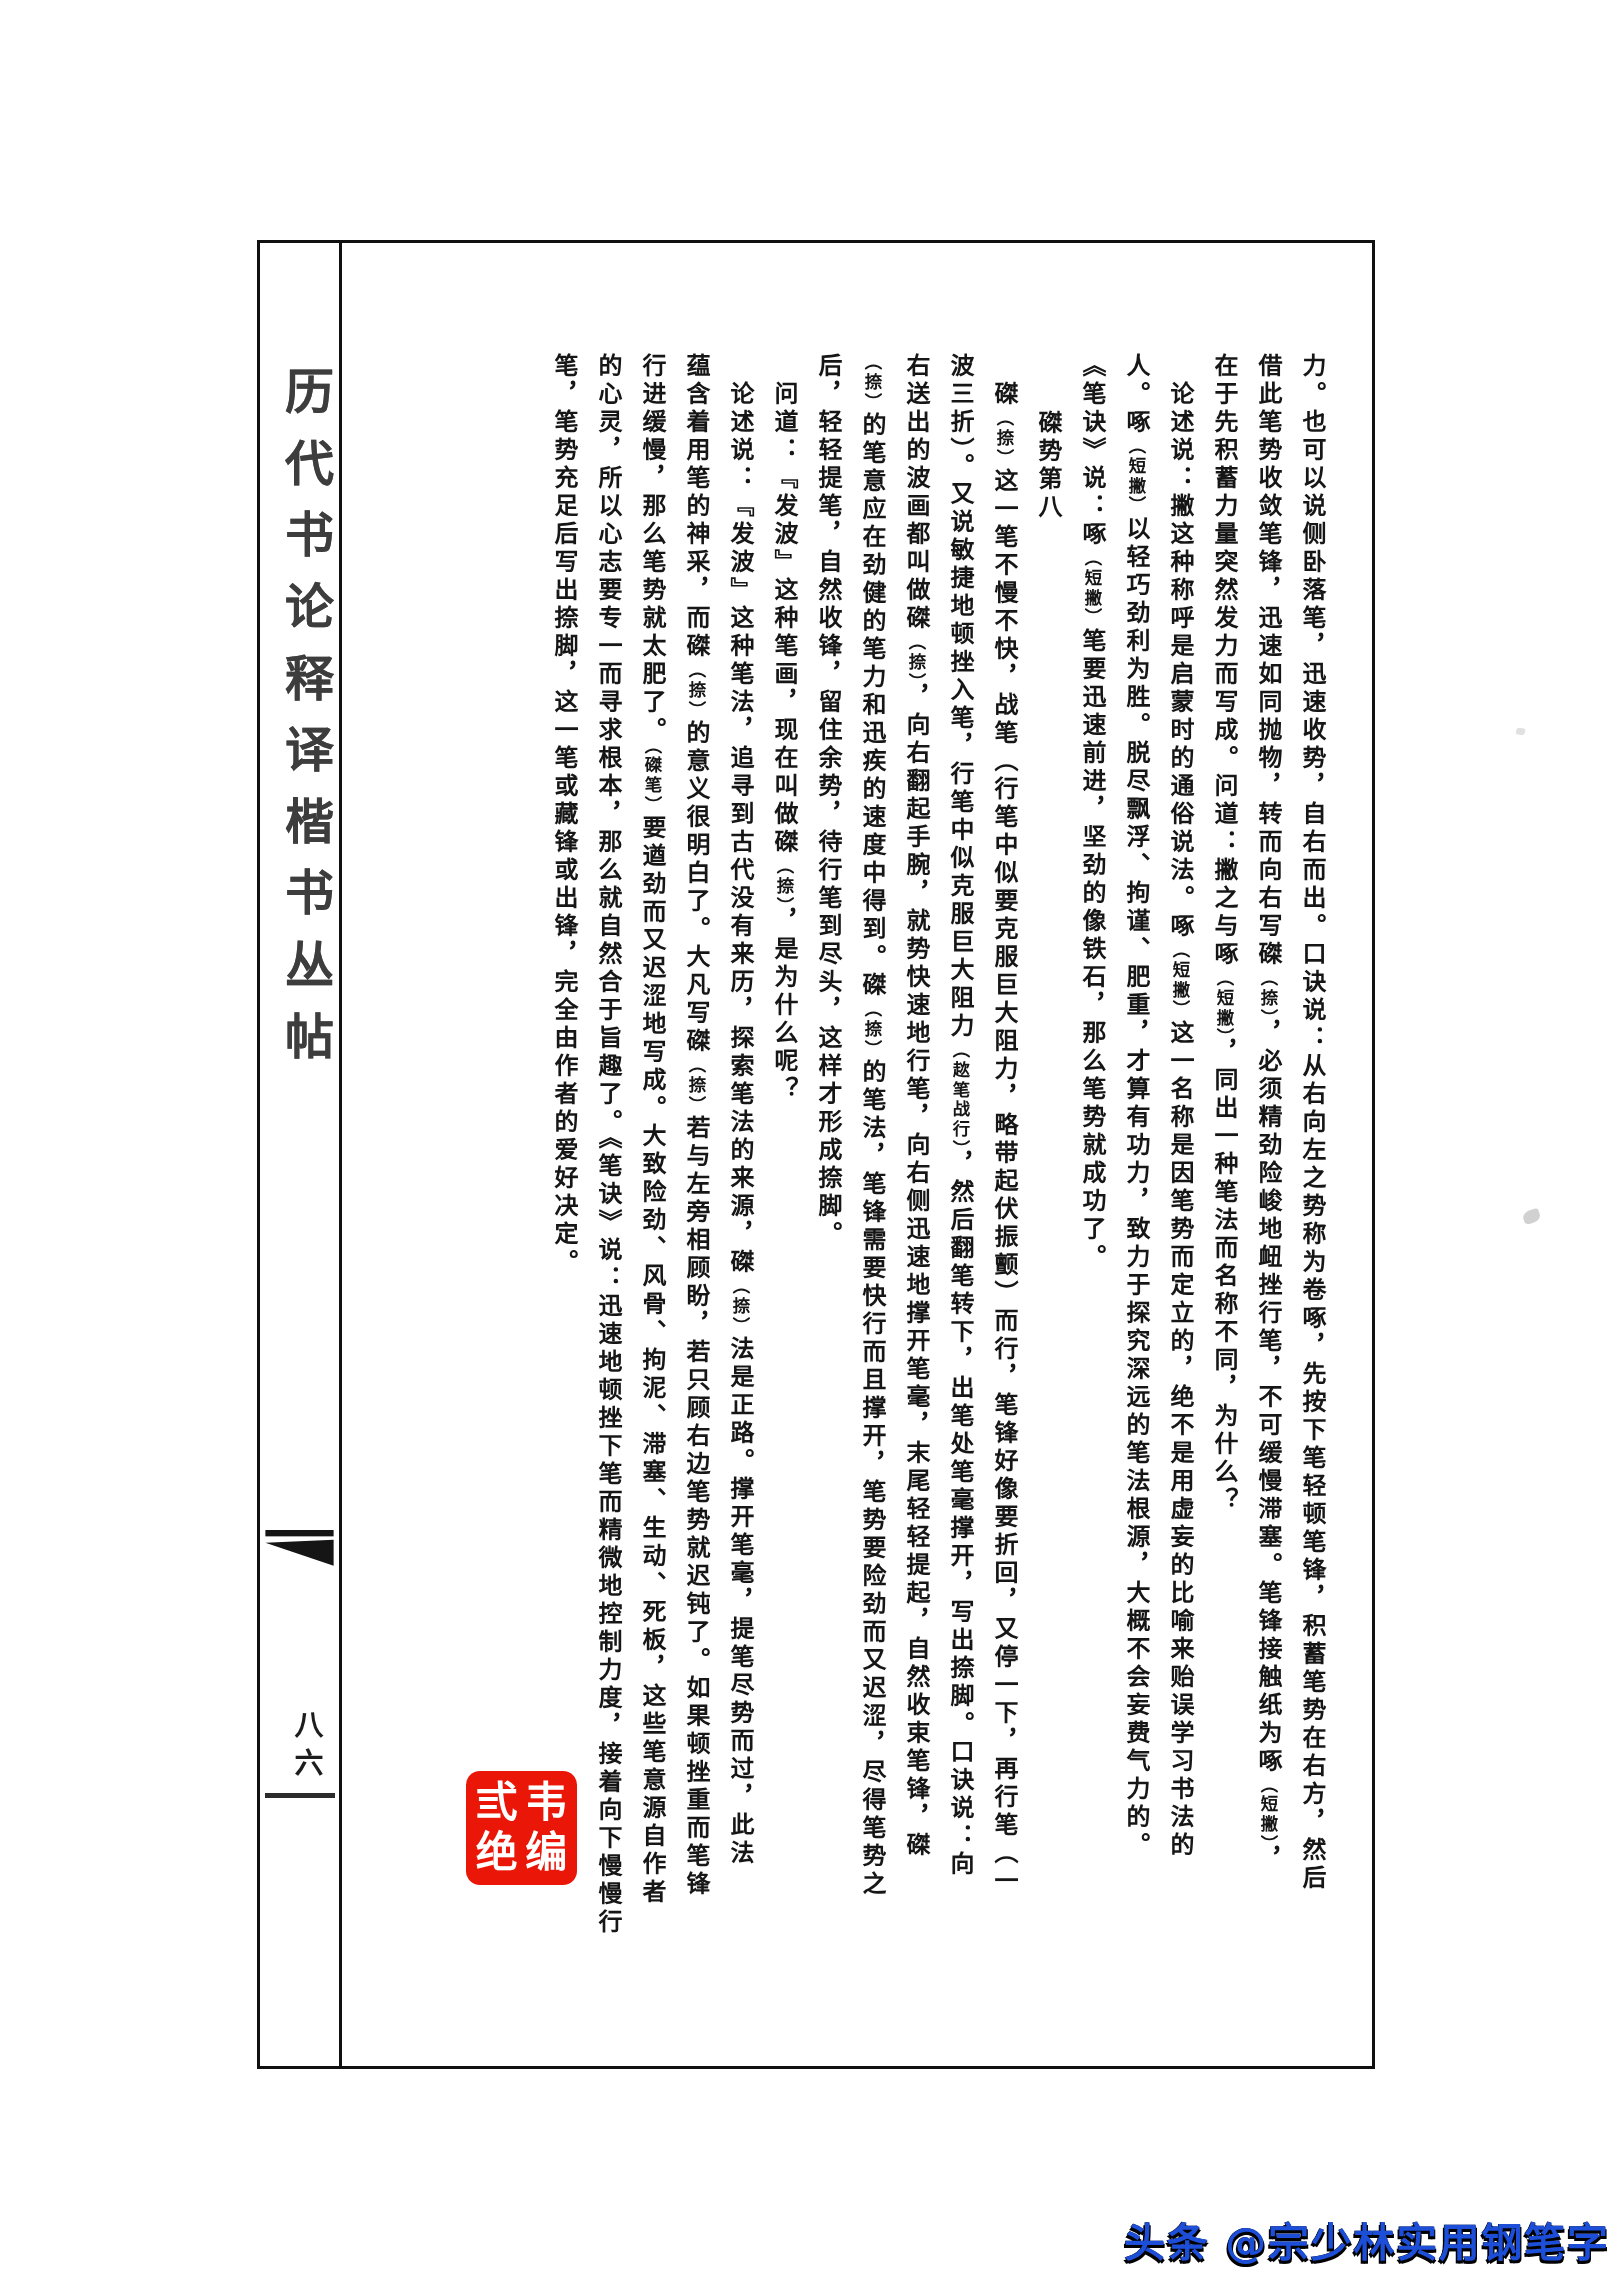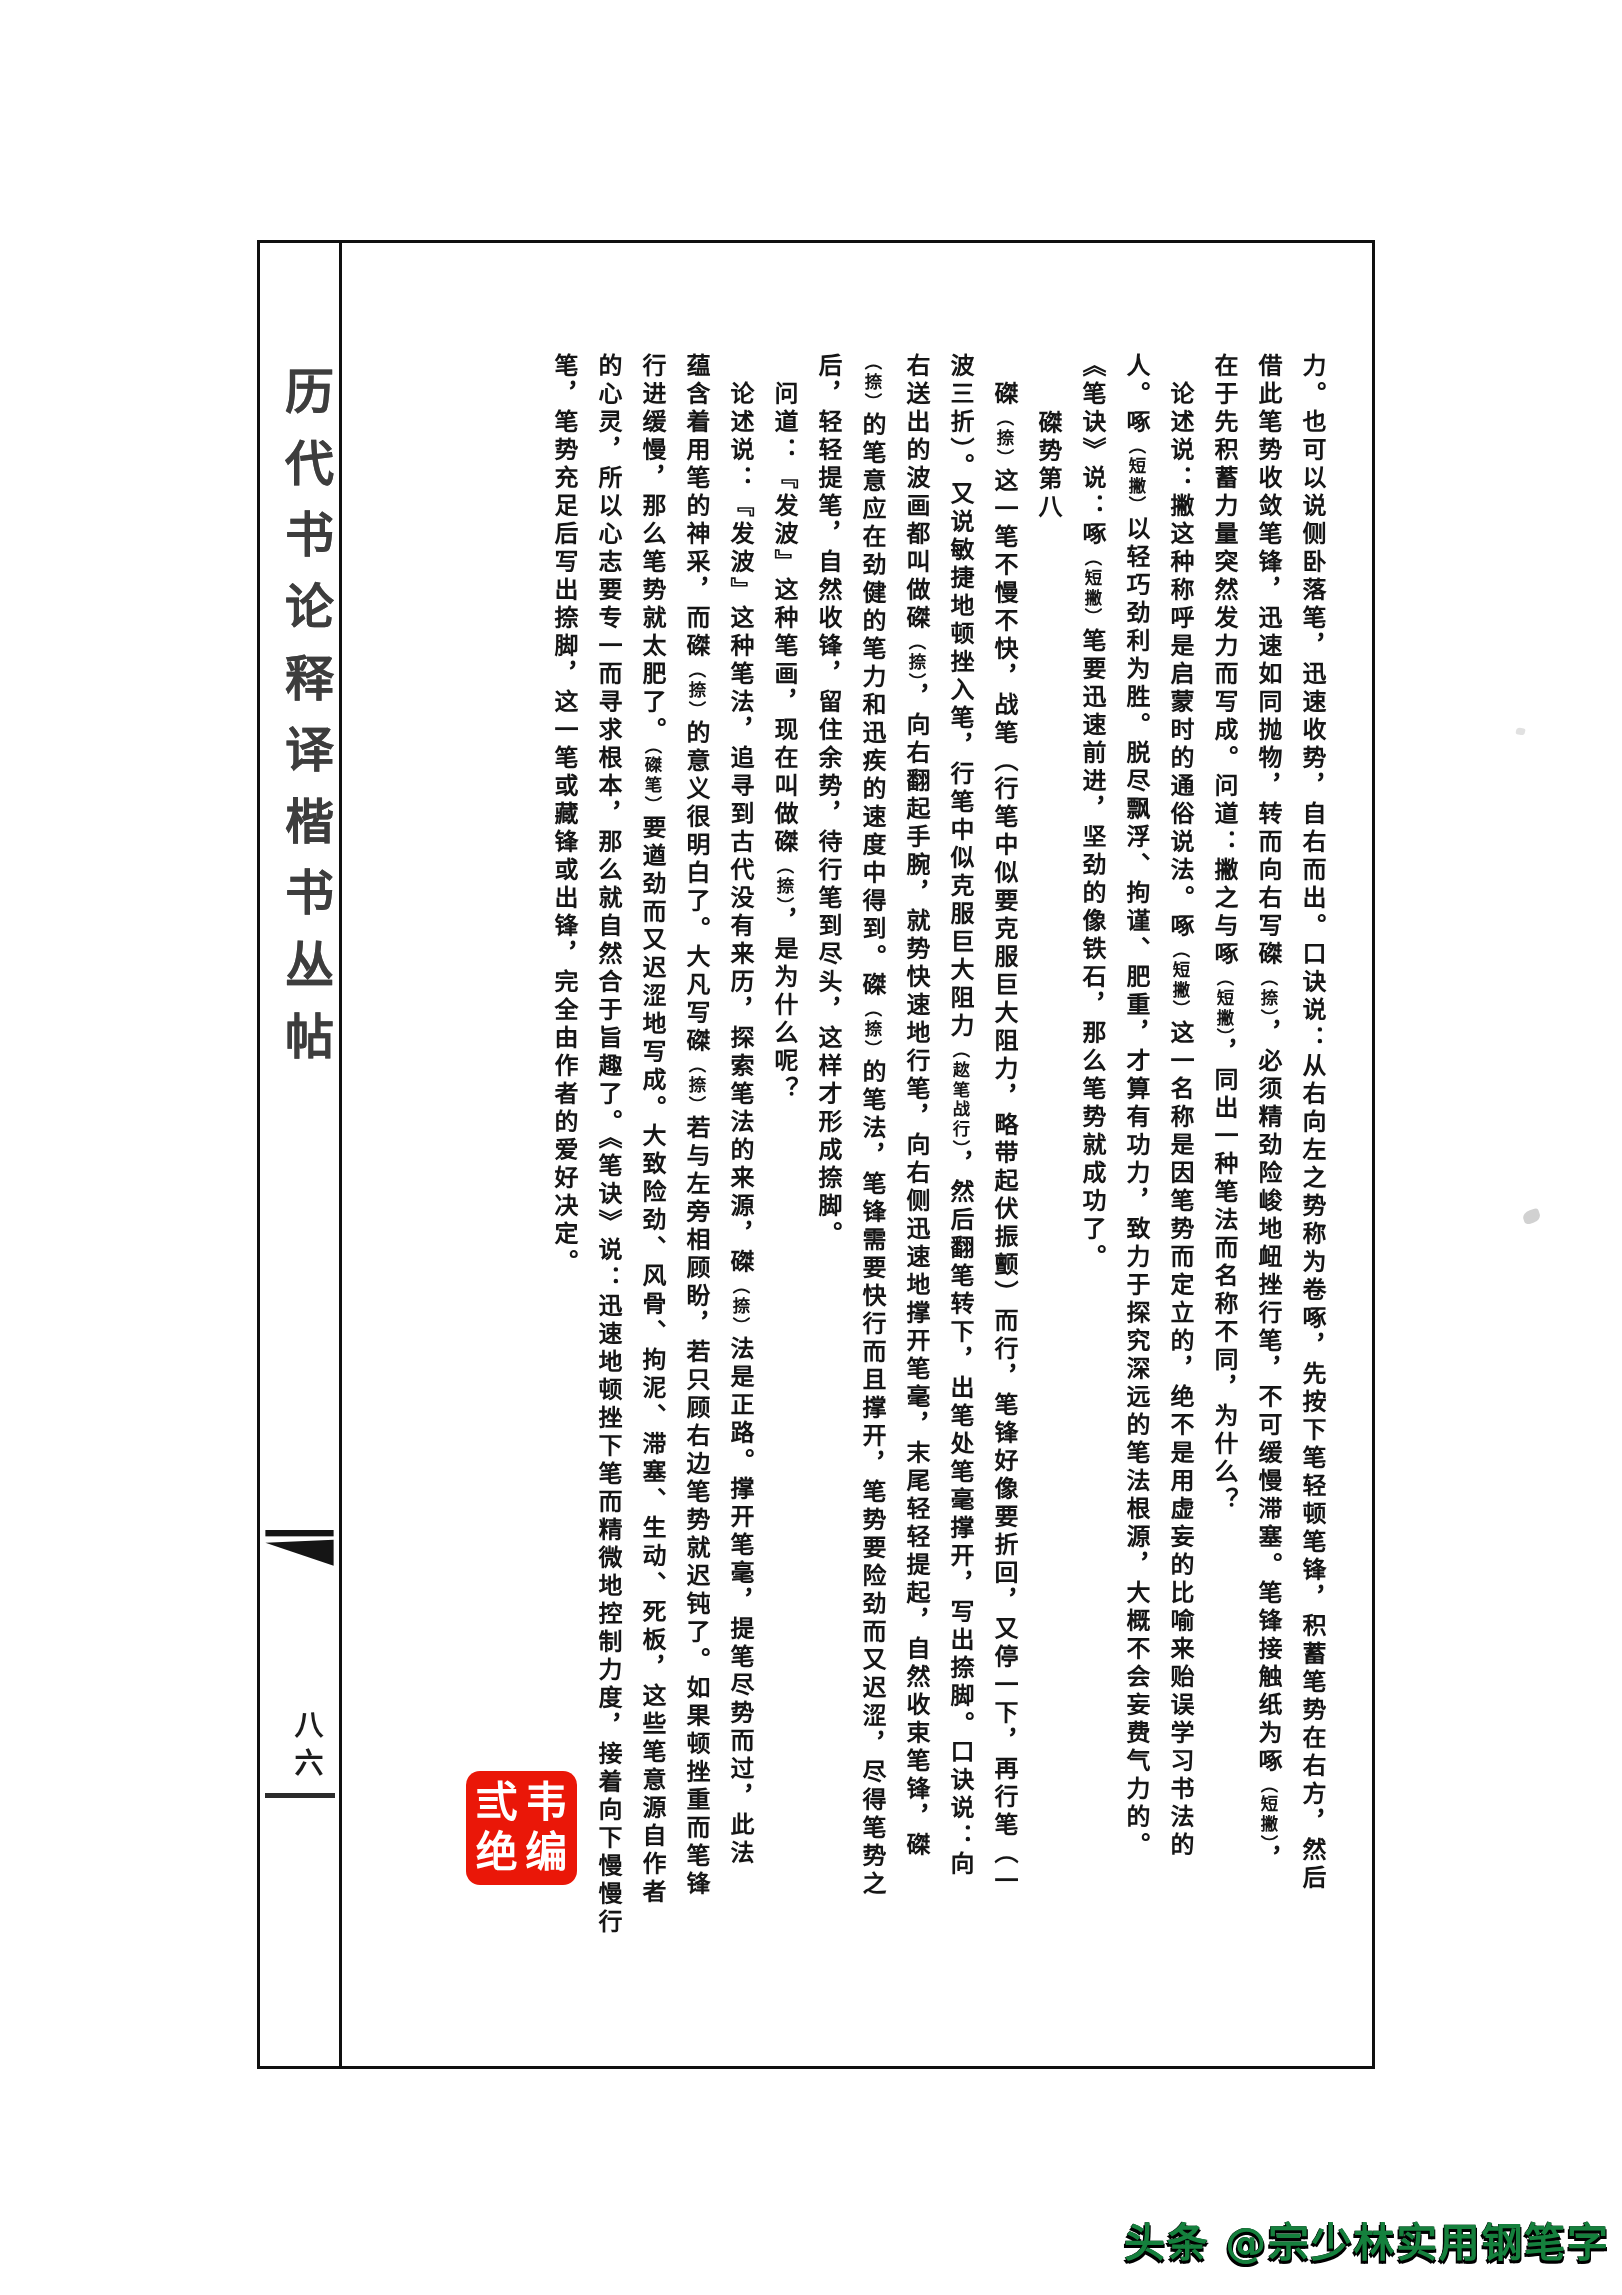--- a/index.html
+++ b/index.html
@@ -51,21 +51,21 @@
     place-items:center;padding:7px 5.8px;box-sizing:border-box;
   }
   .seal span{
     color:#ffffff;font-size:42px;line-height:1;font-weight:700;
     transform:scaleY(1.02);
   }
   
   .watermark{
     position:absolute;left:1124px;top:2209px;white-space:nowrap;
     font-family:"DejaVu Sans","Liberation Sans",sans-serif;
-    font-size:41px;font-weight:700;letter-spacing:1.7px;color:#15803d;
+    font-size:41px;font-weight:700;letter-spacing:1.7px;color:#1d4ed8;
     text-shadow:-1.7px 2.9px 0 #000,1.2px 2.9px 0 #000,0 1.2px 0 #000,-0.6px 0 0 #000;
   }
   
   .smudge{position:absolute;background:#9a9a9a;opacity:.45;border-radius:50% 20% 50% 30%;}
   .smudge.s1{left:1523px;top:1210px;width:17.4px;height:12.7px;transform:rotate(-18deg);}
   .smudge.s2{left:1516px;top:728px;width:9.3px;height:7px;transform:rotate(12deg);opacity:.3;}
 </style>
 </head>
 <body>
 

